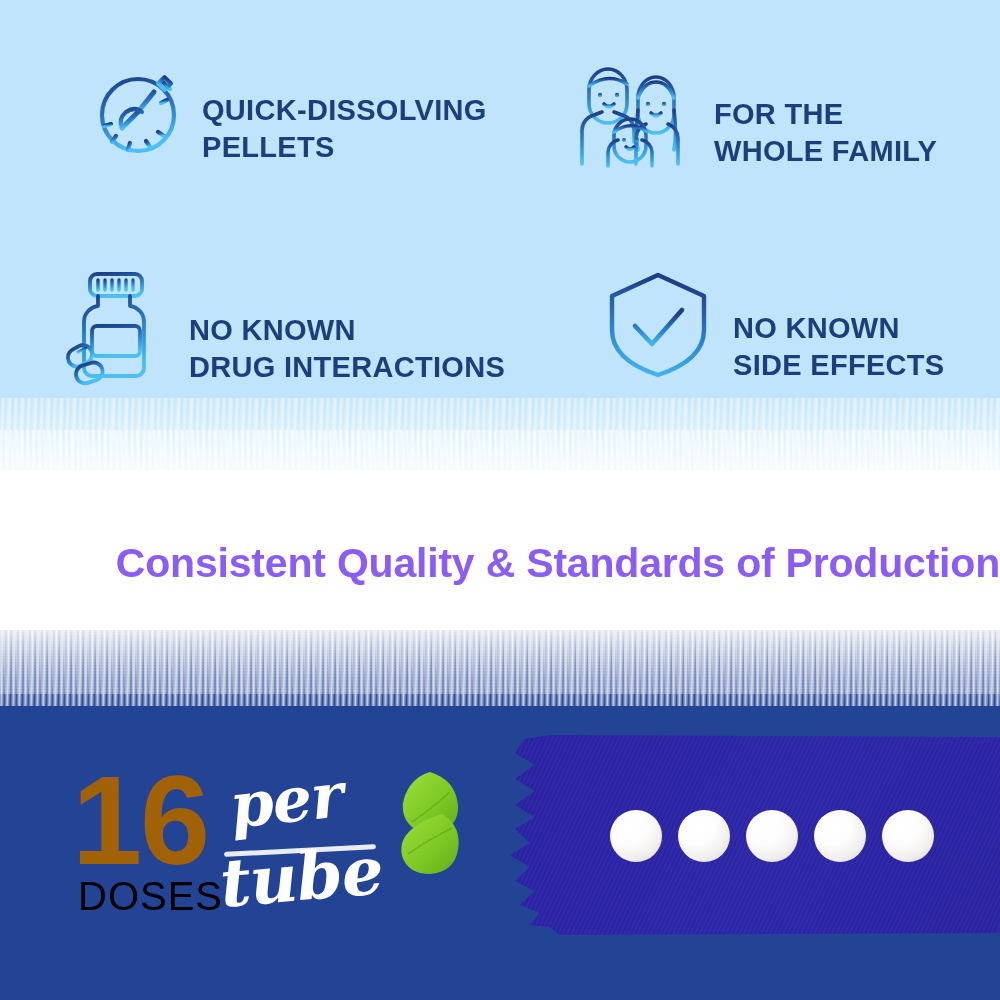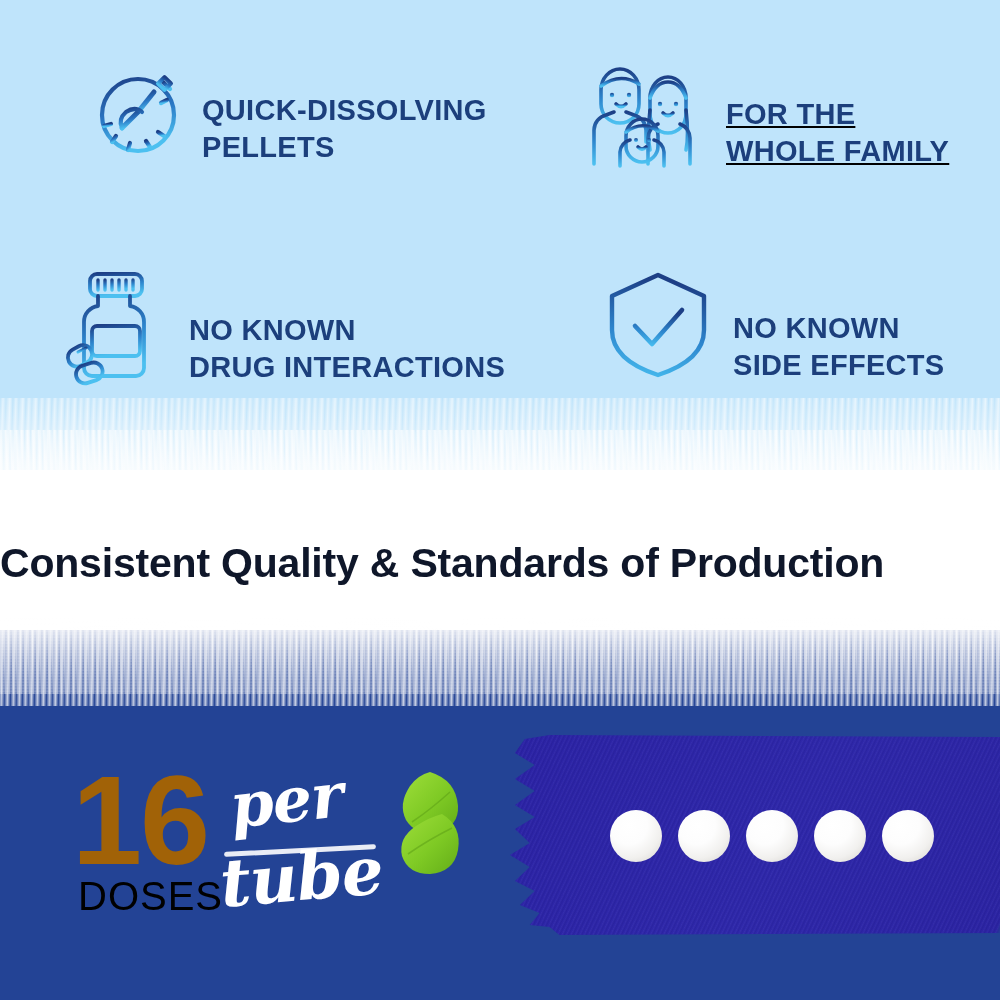--- a/index.html
+++ b/index.html
@@ -91,40 +91,40 @@
     font-size: 29px;
     font-weight: 700;
     line-height: 1.28;
     letter-spacing: 0.3px;
     text-transform: uppercase;
     white-space: pre-line;
     margin-top: 40px;
   }
 
   #feature-0 { left: 70px;  top: 52px;  }
-  #feature-1 { left: 584px; top: 52px; text-decoration: underline;  }
+  #feature-1 { left: 572px; top: 52px;  }
   #feature-2 { left: 62px;  top: 268px; }
   #feature-3 { left: 605px; top: 268px; }
 
   
   .mid-band {
     position: absolute;
     left: 0;
     top: 470px;
     width: 1000px;
     height: 160px;
     background: #ffffff;
   }
   .mid-title {
     position: absolute;
     left: 0;
     top: 540px;
     width: 1000px;
-    text-align: left;
-    color: #0f172a;
+    text-align: right;
+    color: #8b5cf6;
     font-size: 41px;
     font-weight: 700;
     letter-spacing: -0.2px;
   }
 
   
   .brush-fade-bottom {
     position: absolute;
     left: 0;
     top: 608px;

